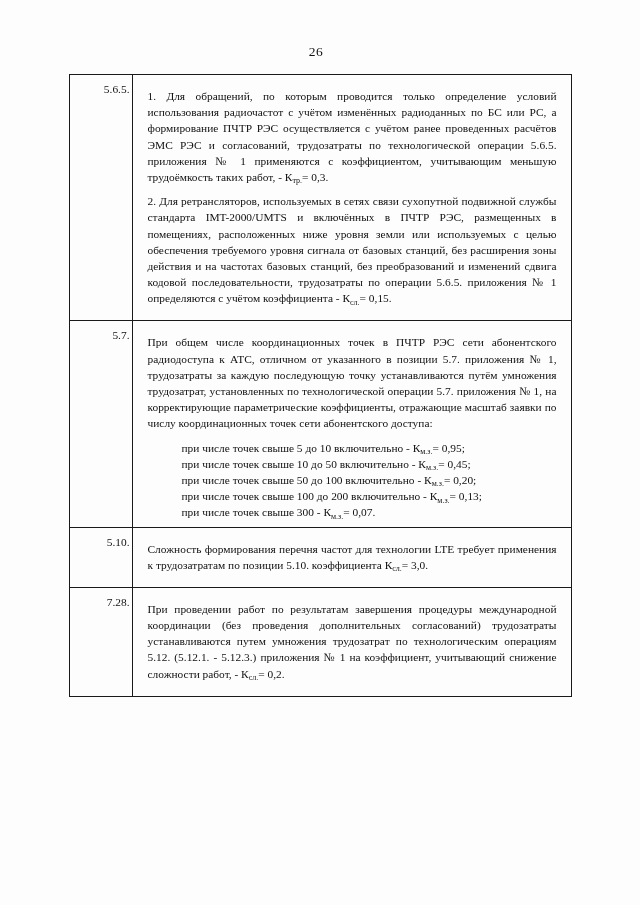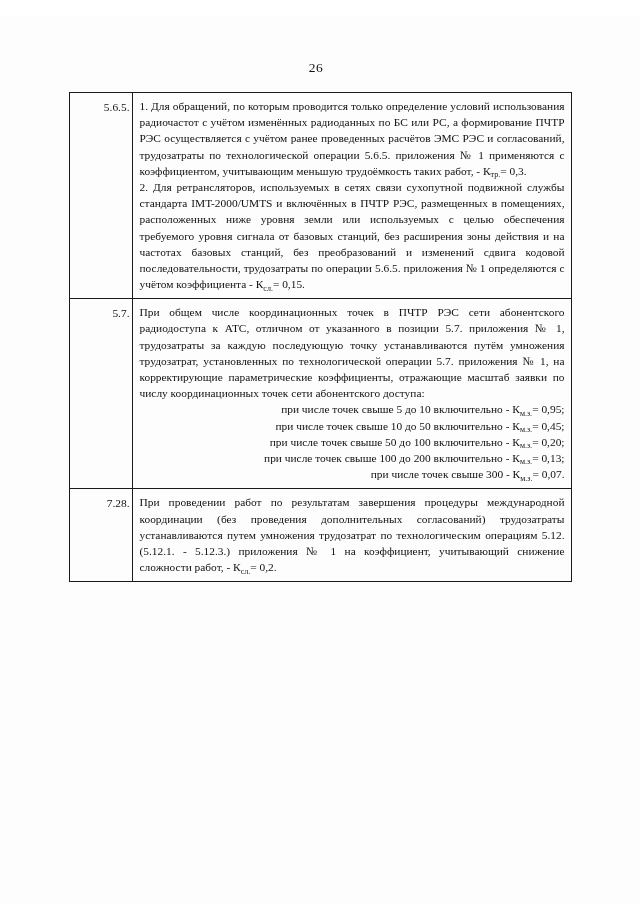--- a/index.html
+++ b/index.html
@@ -18,21 +18,21 @@
     position: relative;
     width: 640px;
     height: 905px;
     box-sizing: border-box;
     padding: 0;
     background: #fdfdfd;
   }
   .page-number {
     text-align: center;
     font-size: 13.5px;
-    margin: 16px;
+    margin: 0;
     padding-top: 44px;
     padding-right: 8px;
     letter-spacing: 0.5px;
   }
   .doc-table {
     margin: 14px auto 0 auto;
     width: 503px;
     border-collapse: collapse;
     table-layout: fixed;
     border: 1.1px solid #1a1a1a;
@@ -50,34 +50,34 @@
     padding-top: 6px;
     padding-left: 2px;
     padding-right: 2px;
   }
   td.col-text {
     text-align: justify;
     text-justify: inter-word;
     hyphens: none;
   }
   .para {
-    margin: 0;
+    margin: 8px;
     text-indent: 0;
   }
   .para + .para {
     margin-top: 0;
   }
   .indent-list {
     margin: 0;
     padding: 0;
   }
   .indent-list .li {
     margin: 0;
     padding-left: 42px;
-    text-align: right;
+    text-align: left;
   }
   sub {
     font-size: 8px;
     vertical-align: baseline;
     position: relative;
     top: 2.5px;
   }
 </style>
 </head>
 <body>
@@ -104,20 +104,26 @@
           <div class="indent-list">
             <div class="li"><span>при числе точек свыше 5 до 10 включительно - К</span><sub>м.з.</sub><span>= 0,95;</span></div>
             <div class="li"><span>при числе точек свыше 10 до 50 включительно - К</span><sub>м.з.</sub><span>= 0,45;</span></div>
             <div class="li"><span>при числе точек свыше 50 до 100 включительно - К</span><sub>м.з.</sub><span>= 0,20;</span></div>
             <div class="li"><span>при числе точек свыше 100 до 200 включительно - К</span><sub>м.з.</sub><span>= 0,13;</span></div>
             <div class="li"><span>при числе точек свыше 300 - К</span><sub>м.з.</sub><span>= 0,07.</span></div>
           </div>
         </td>
       </tr>
 
+      <tr>
+        <td class="col-num">5.10.</td>
+        <td class="col-text">
+          <div class="para"><span>Сложность формирования перечня частот для технологии LTE требует применения к трудозатратам по позиции 5.10. коэффициента К</span><sub>сл.</sub><span>= 3,0.</span></div>
+        </td>
+      </tr>
 
       <tr>
         <td class="col-num">7.28.</td>
         <td class="col-text">
           <div class="para"><span>При проведении работ по результатам завершения процедуры международной координации (без проведения дополнительных согласований) трудозатраты устанавливаются путем умножения трудозатрат по технологическим операциям 5.12. (5.12.1. - 5.12.3.) приложения № 1 на коэффициент, учитывающий снижение сложности работ, - К</span><sub>сл.</sub><span>= 0,2.</span></div>
         </td>
       </tr>
 
     </tbody>
   </table>

